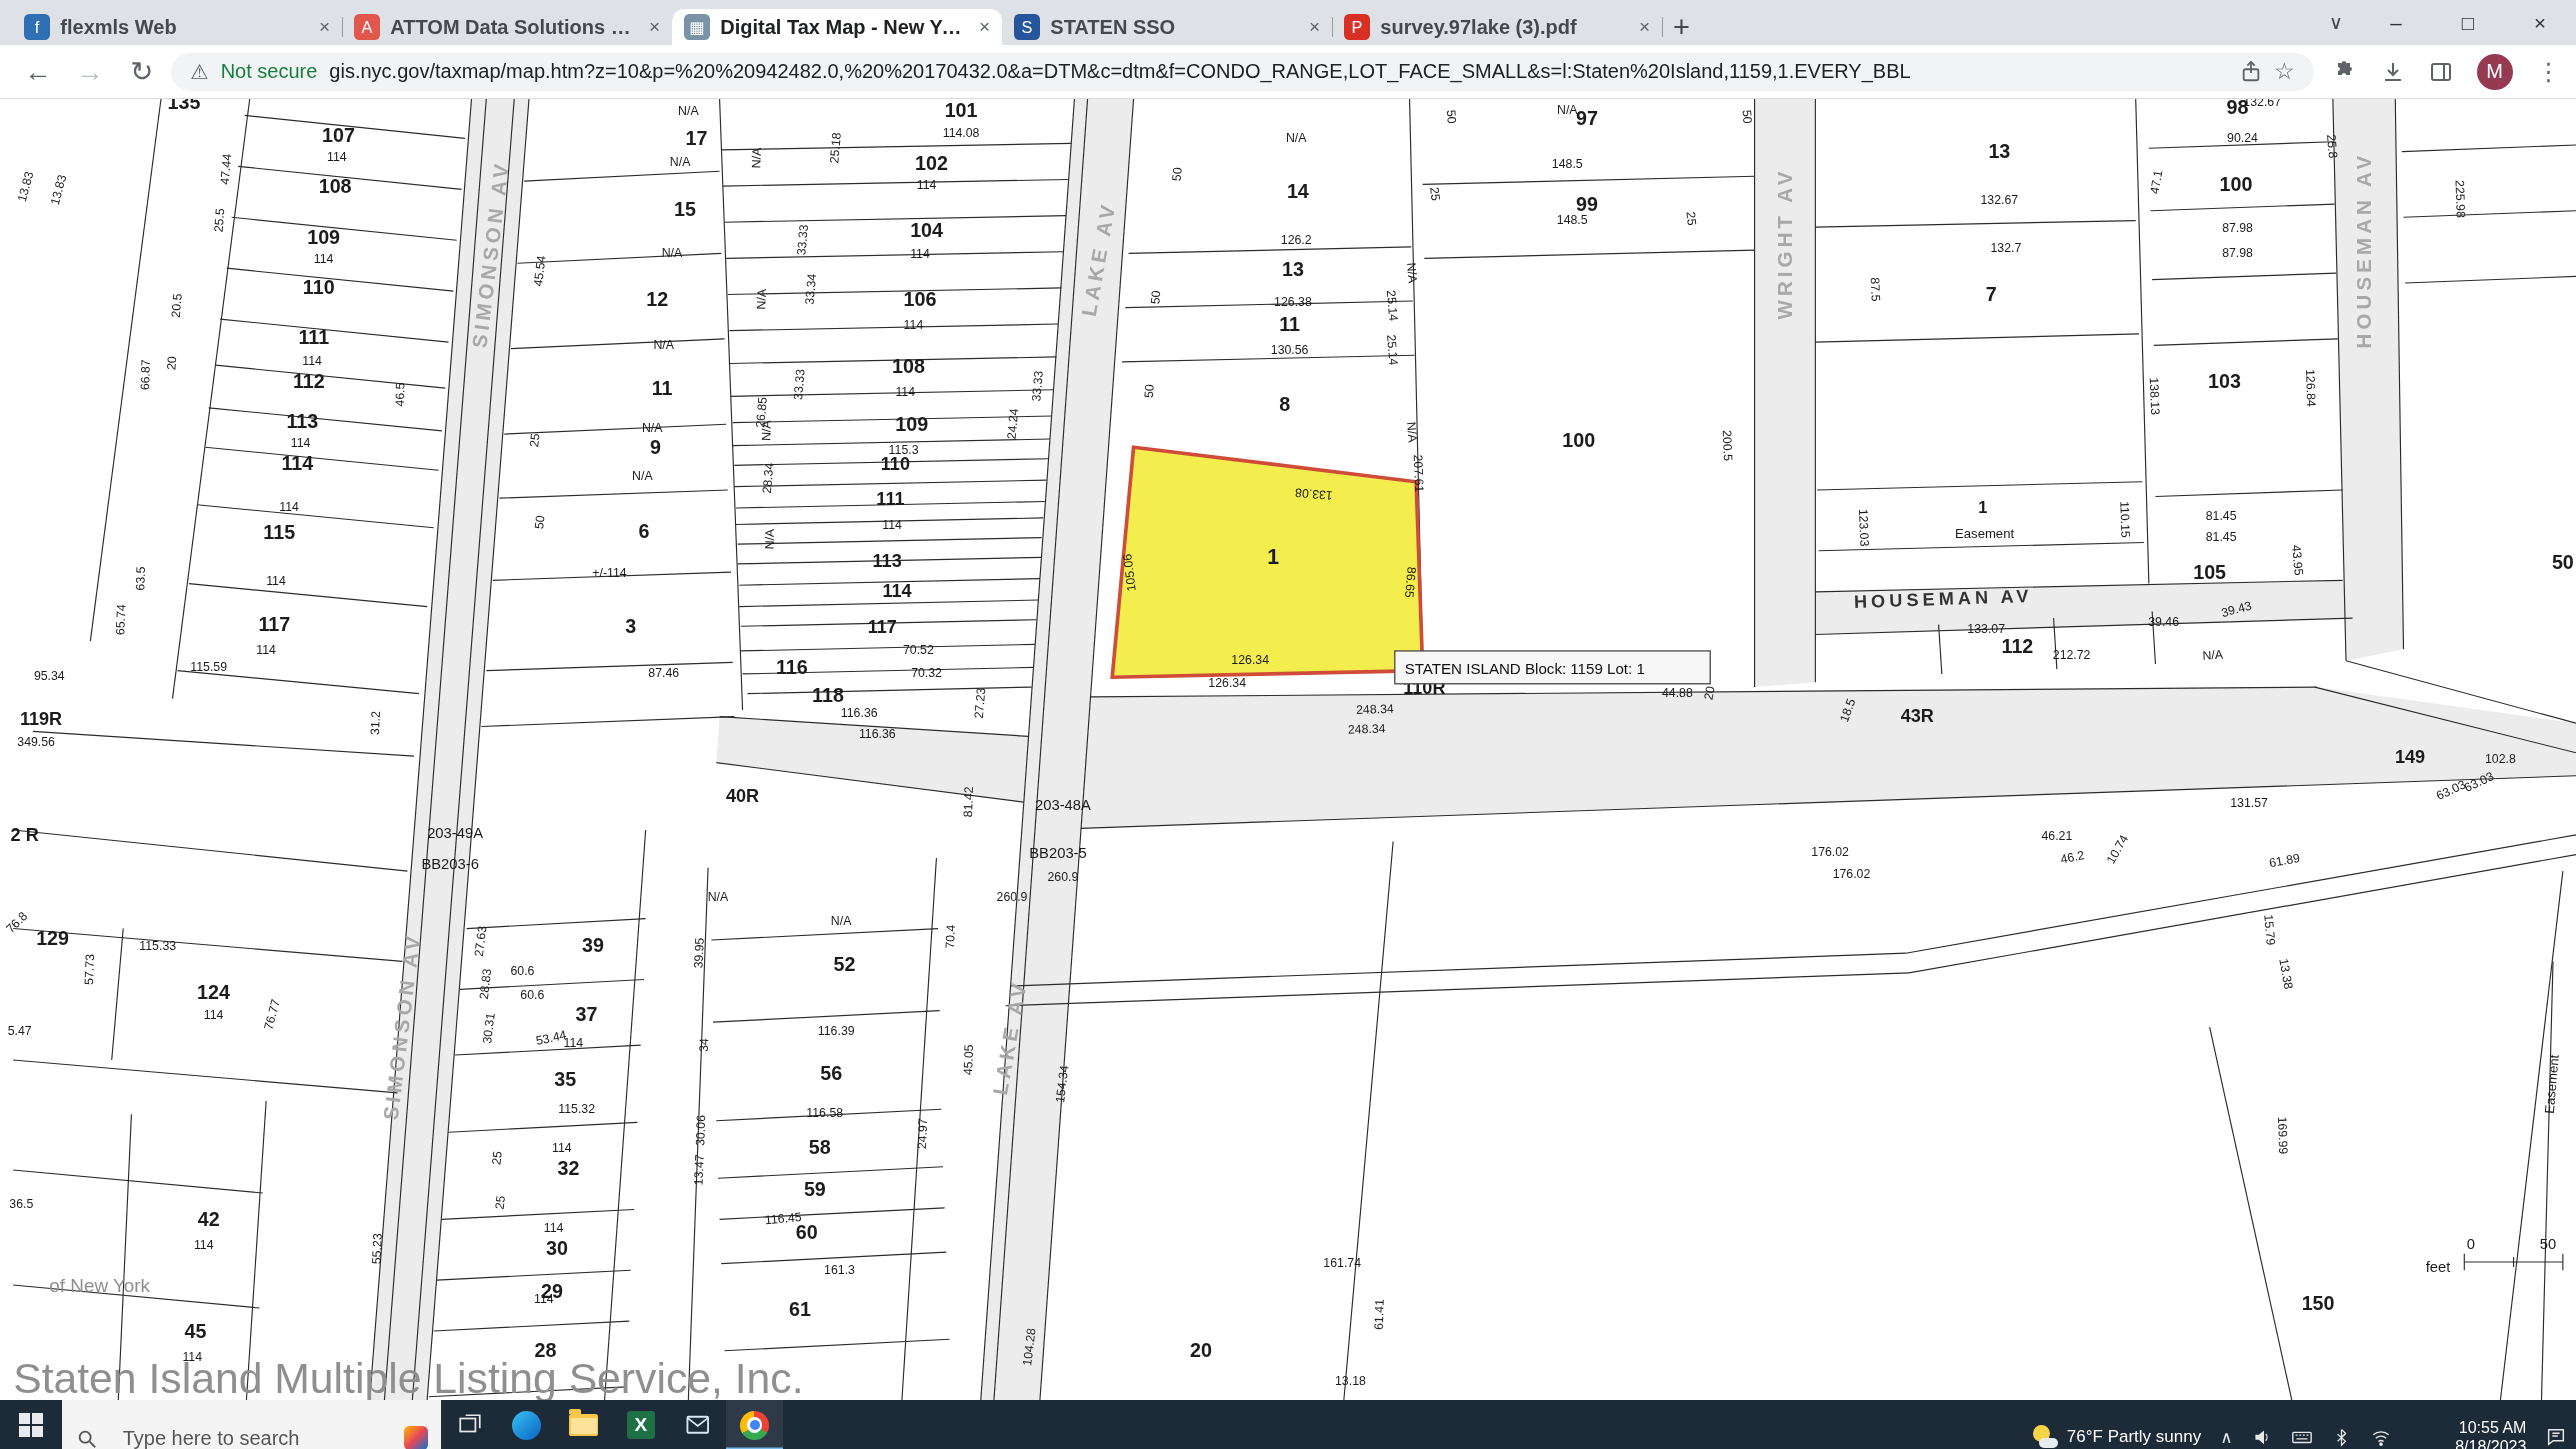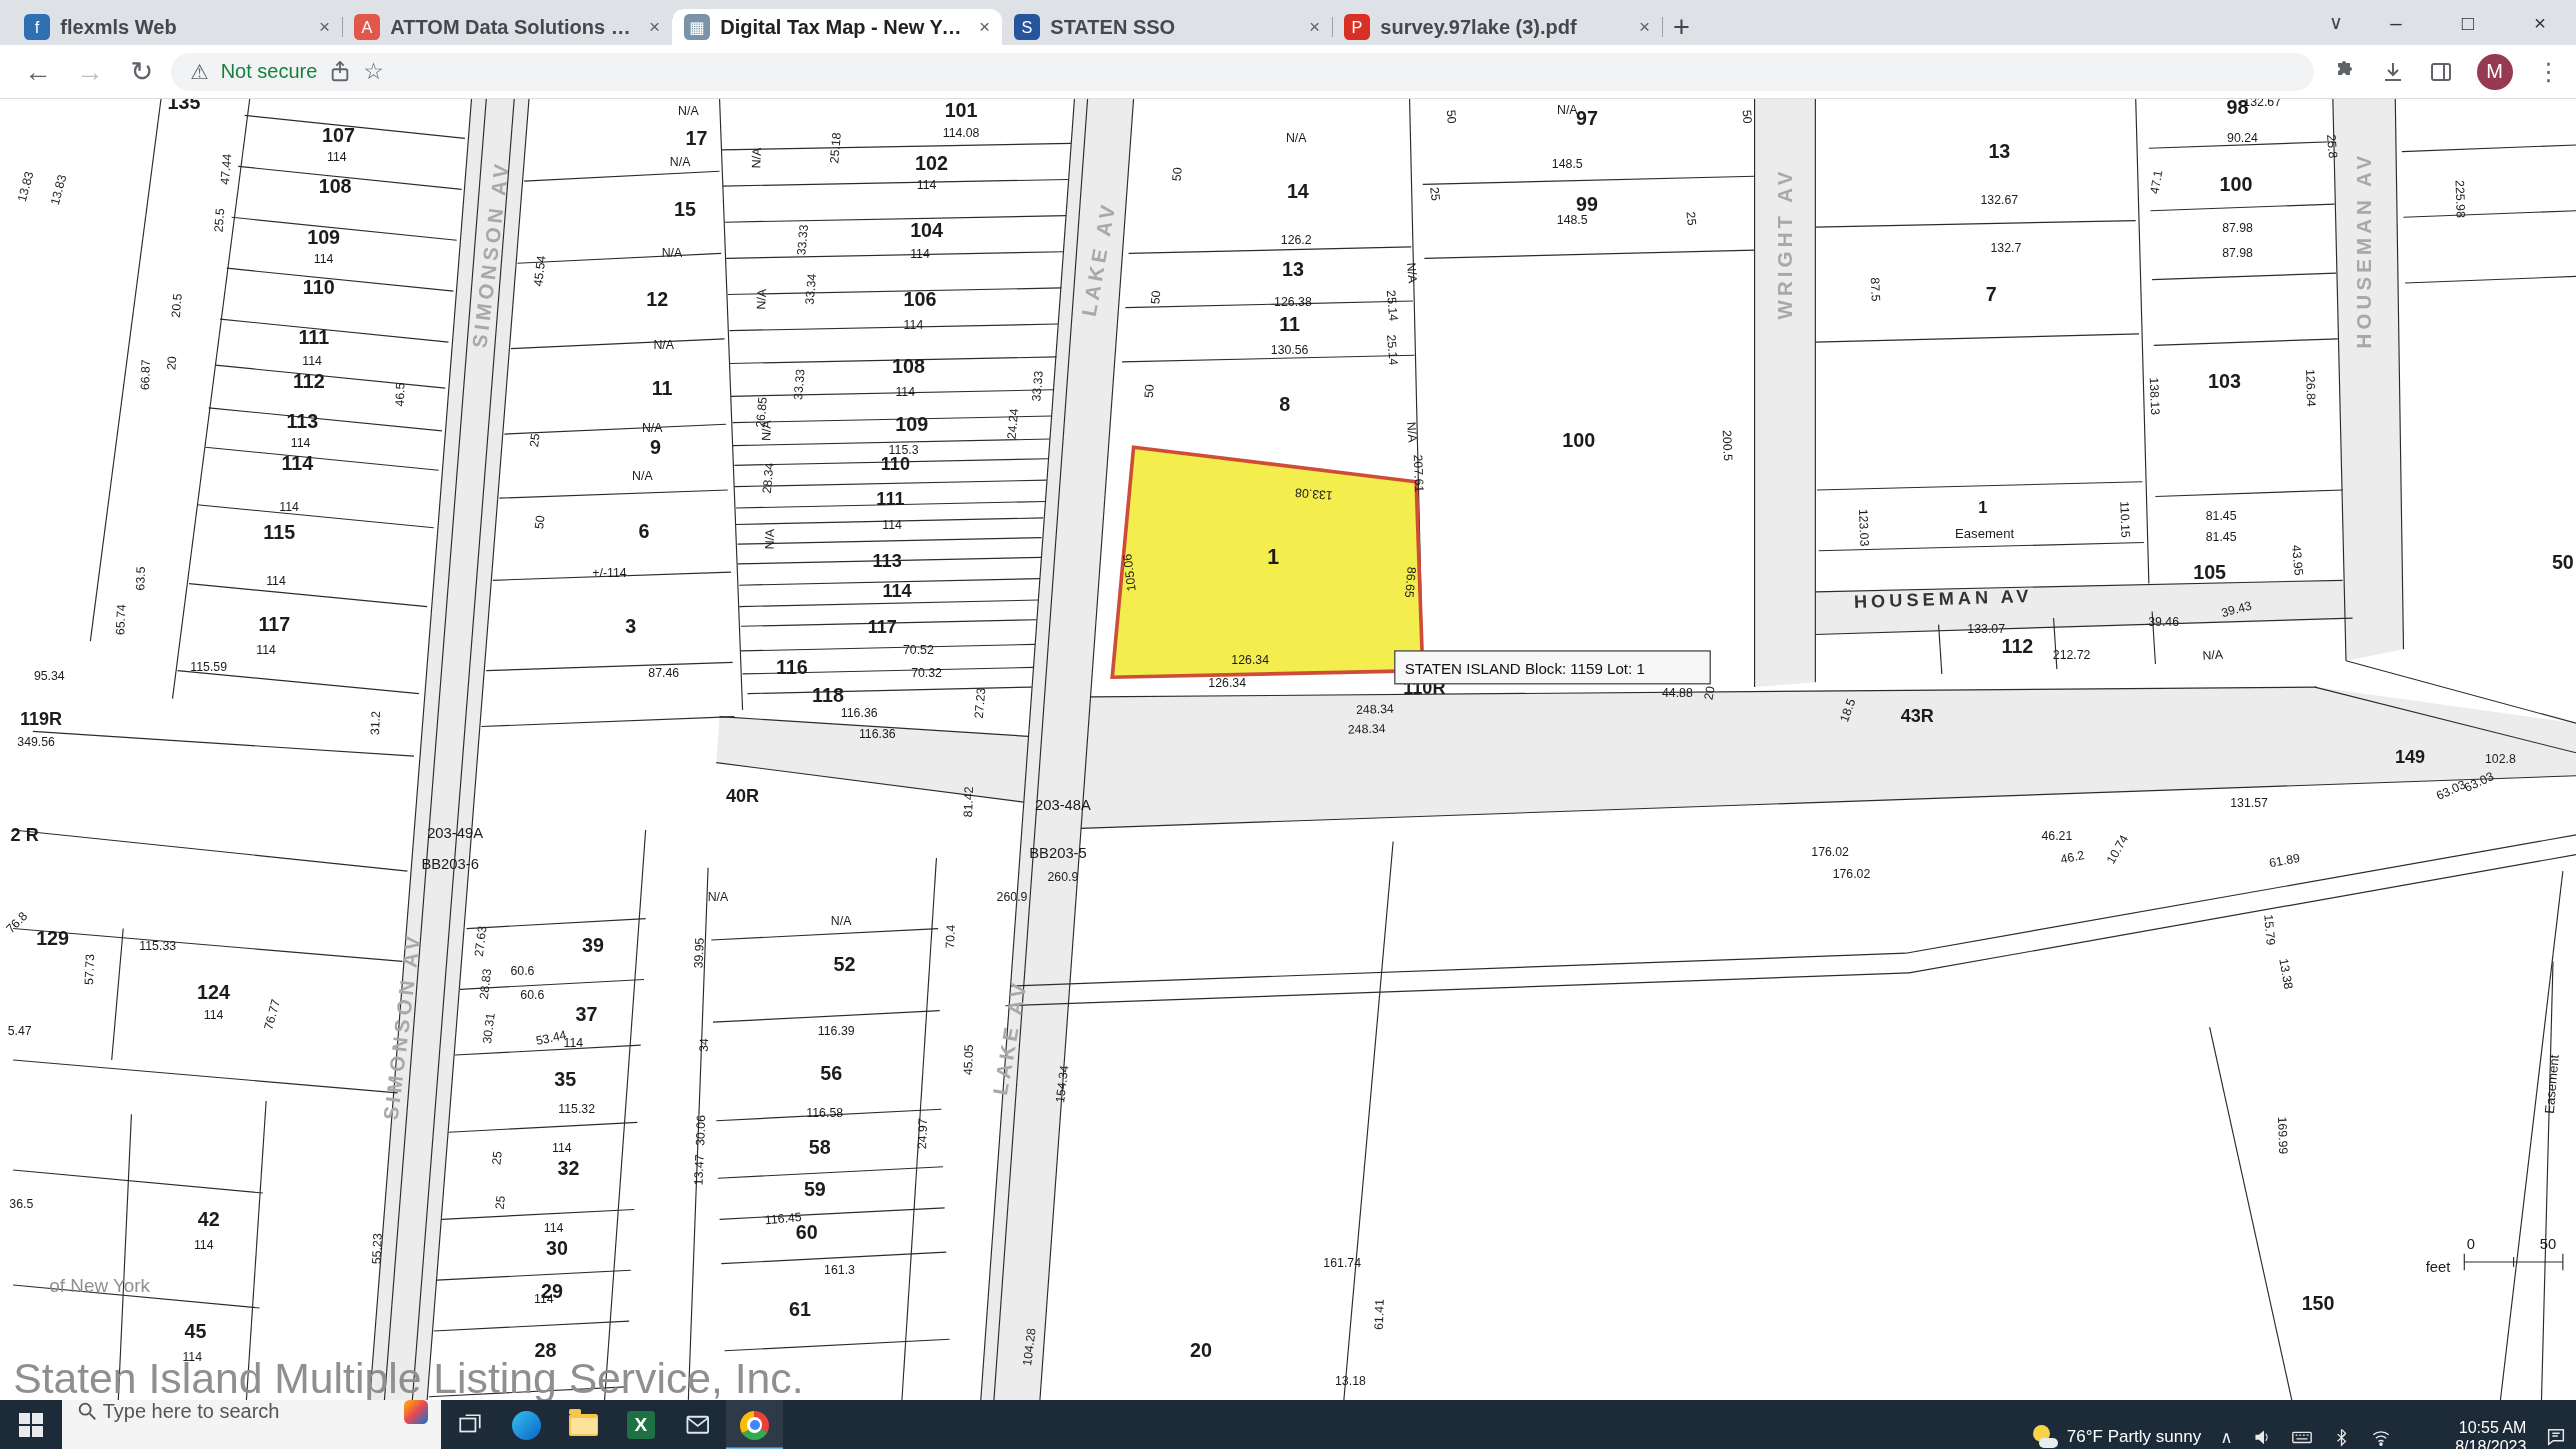--- a/index.html
+++ b/index.html
@@ -42,22 +42,22 @@
           display:flex;align-items:center;justify-content:center;}
   
   .mapwrap{height:1301px;background:#fff;position:relative;}
   #map-svg{display:block;}
   #map-svg text{font-family:"Liberation Sans",sans-serif;}
   
   .taskbar{height:50px;background:#1d2a38;display:flex;align-items:center;color:#fff;position:relative;}
   .tb-start{width:62px;height:50px;display:flex;align-items:center;justify-content:center;}
   .winlogo{display:grid;grid-template-columns:10.3px 10.3px;grid-template-rows:10.3px 10.3px;gap:2.6px;}
   .winlogo span{background:#e8eaed;}
-  .tb-search{width:352px;height:50px;background:#f4f4f4;display:flex;align-items:flex-start;
-             padding:0 13.7px;gap:5px;}
+  .tb-search{width:352px;height:50px;background:#f4f4f4;display:flex;align-items:flex-end;
+             padding:0 13.7px;gap:25px;}
   .tb-search span.ph{color:#555;font-size:20px;flex:1;}
   .sh-dot{width:24px;height:24px;border-radius:5.2px;flex:none;
           background:linear-gradient(135deg,#ffb900,#e74856 50%,#0078d7);}
   .tb-icon{width:57px;height:50px;display:flex;align-items:center;justify-content:center;flex:none;}
   .tb-icon.running{background:rgba(255,255,255,.08);box-shadow:inset 0 -2.6px 0 #76b9ed;}
   .folder{width:29px;height:22px;background:#f8c64a;border-radius:2.6px;position:relative;}
   .folder::before{content:"";position:absolute;top:-5.2px;left:0;width:12px;height:5.2px;
                   background:#f8c64a;border-radius:1.7px 1.7px 0 0;}
   .folder::after{content:"";position:absolute;left:1.7px;top:4.3px;right:1.7px;bottom:1.7px;
                  background:#fde29a;border-radius:1.7px;}
@@ -117,20 +117,21 @@
   </div>
 </div>
 
 <div class="addrbar">
   <div class="navicon">←</div>
   <div class="navicon disabled">→</div>
   <div class="navicon">↻</div>
   <div class="omnibox">
     <span class="warn">⚠</span>
     <span class="notsec">Not secure</span>
+    <span class="url">gis.nyc.gov/taxmap/map.htm?z=10&amp;p=%20%20942482.0,%20%20170432.0&amp;a=DTM&amp;c=dtm&amp;f=CONDO_RANGE,LOT_FACE_SMALL&amp;s=l:Staten%20Island,1159,1.EVERY_BBL</span>
     <span class="obicon">
       <svg class="mini" width="22" height="22" viewBox="0 0 24 24" fill="none" stroke="#5f6368" stroke-width="2">
         <rect x="4" y="9" width="16" height="12" rx="2"></rect>
           <path d="M12 13 V2 M8 5 l4-4 4 4"></path>
       </svg>
     </span>
     <span class="obicon">☆</span>
   </div>
   <div class="chromeicons">
     <span class="cicon">

